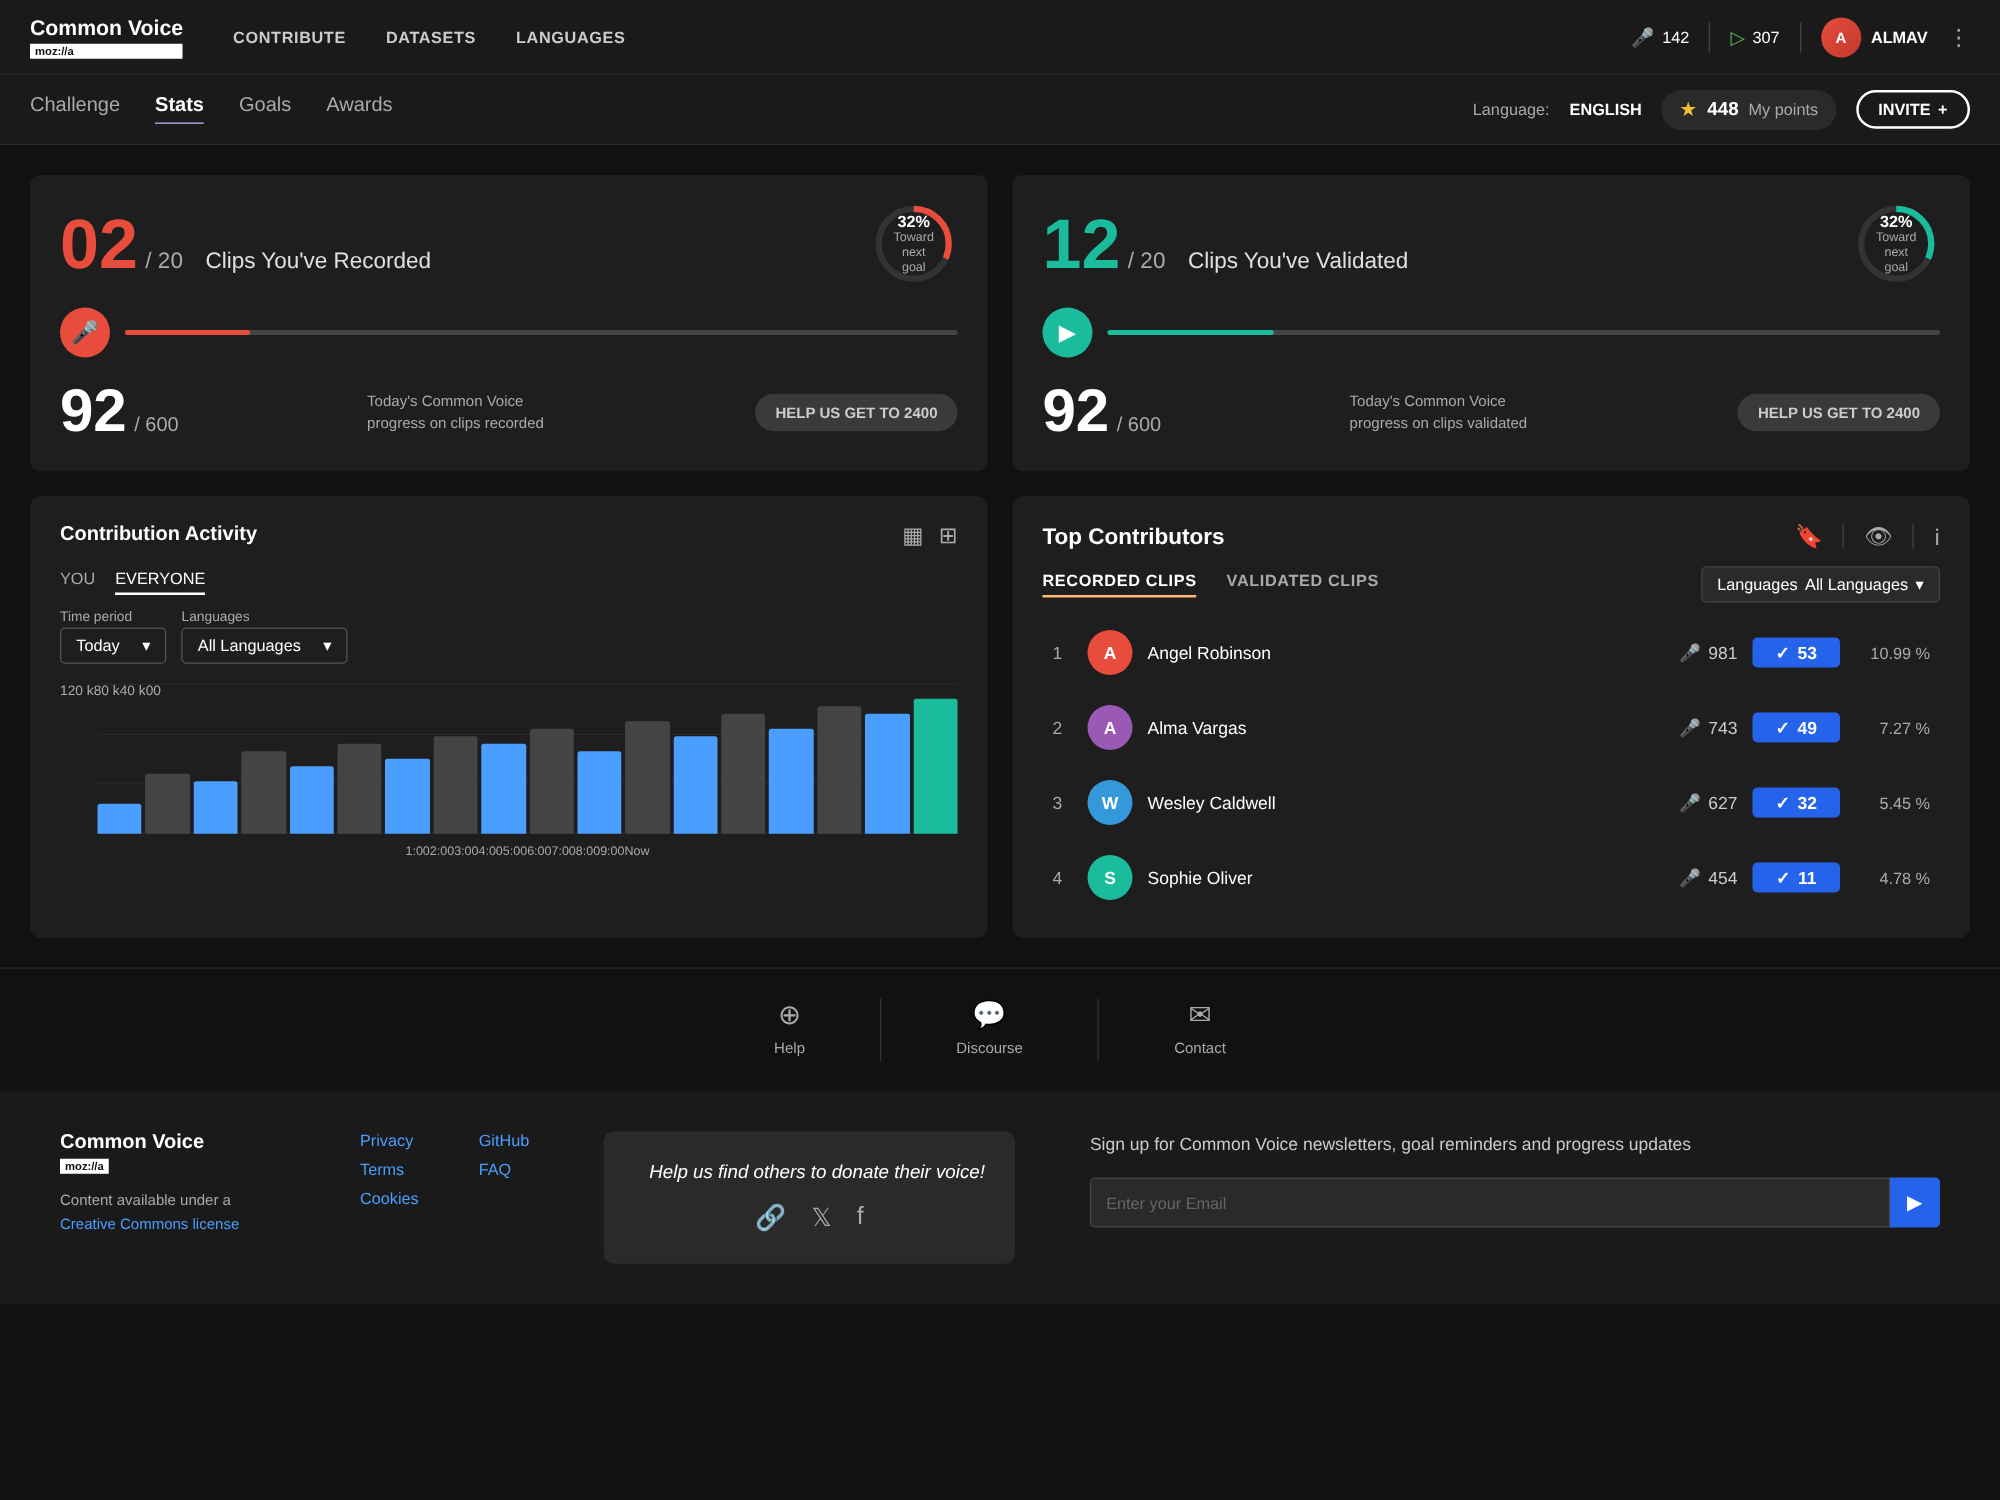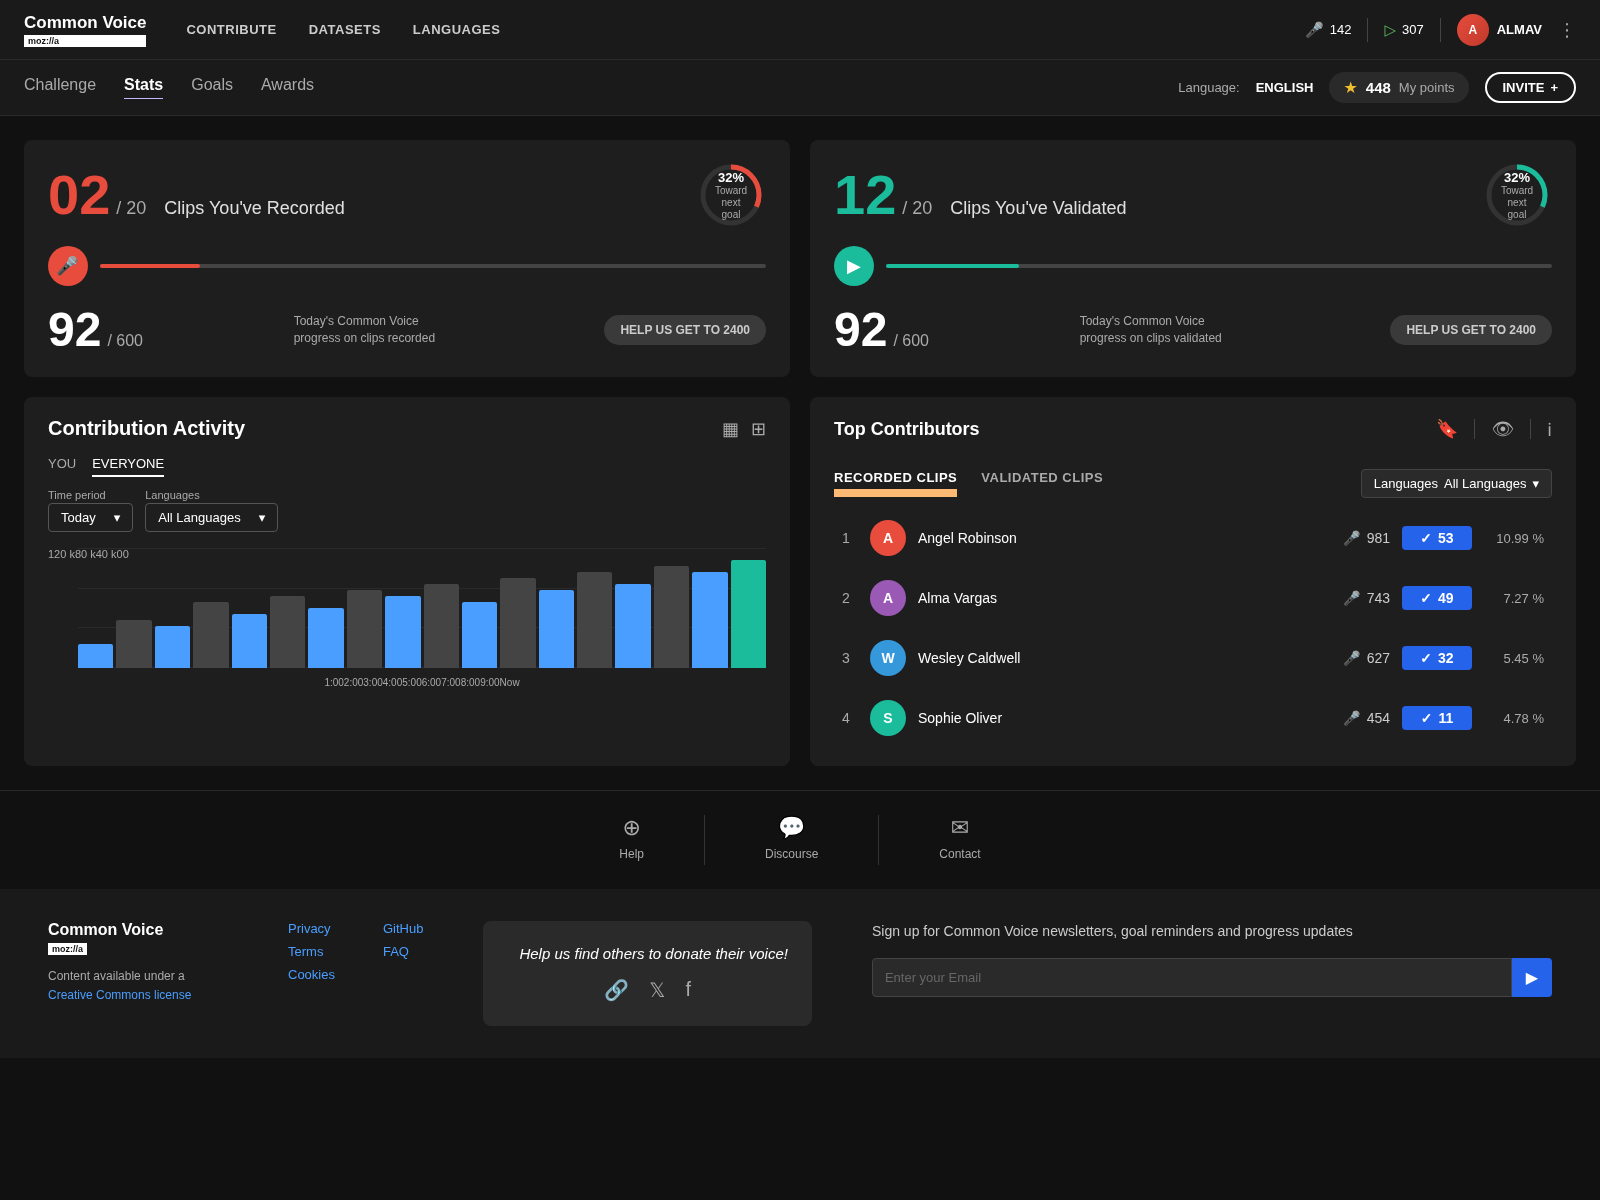--- a/index.html
+++ b/index.html
@@ -91,21 +91,21 @@
     .help-btn { background: #3a3a3a; color: #ccc; border: none; border-radius: 20px; padding: 8px 16px; font-size: 12px; font-weight: 600; cursor: pointer; white-space: nowrap; }
 
     
     .activity-card {
       flex: 1;
       background: #1e1e1e;
       border-radius: 8px;
       padding: 20px 24px;
     }
     .activity-header { display: flex; align-items: center; justify-content: space-between; margin-bottom: 12px; }
-    .activity-title { font-size: 20px; font-weight: 600; }
+    .activity-title { font-size: 16px; font-weight: 600; }
     .activity-icons { display: flex; gap: 12px; color: #aaa; font-size: 18px; }
     .activity-toggle { display: flex; gap: 0; margin-bottom: 12px; }
     .toggle-opt { font-size: 13px; color: #aaa; padding: 4px 0; cursor: pointer; margin-right: 16px; }
     .toggle-opt.active { color: #fff; border-bottom: 2px solid #fff; }
     .activity-filters { display: flex; gap: 12px; margin-bottom: 16px; }
     .filter-select { background: transparent; border: 1px solid #555; color: #fff; padding: 6px 12px; border-radius: 4px; font-size: 13px; display: flex; align-items: center; gap: 18px; cursor: pointer; }
     .filter-label { font-size: 11px; color: #aaa; margin-bottom: 2px; }
     .filter-group { display: flex; flex-direction: column; }
     .chart-area { position: relative; height: 140px; margin-top: 8px; }
     .chart-y-labels { position: absolute; left: 0; top: 0; bottom: 20px; display: flex; justify-content: space-between; font-size: 11px; color: #aaa; }
@@ -116,27 +116,27 @@
     .chart-bar.green { background: #1abc9c; }
     .chart-x-labels { position: absolute; left: 30px; right: 0; bottom: 0; display: flex; justify-content: center; font-size: 10px; color: #aaa; }
 
     
     .contributors-card {
       flex: 1;
       background: #1e1e1e;
       border-radius: 8px;
       padding: 20px 24px;
     }
-    .contrib-header { display: flex; align-items: center; justify-content: space-between; margin-bottom: 28px; }
+    .contrib-header { display: flex; align-items: center; justify-content: space-between; margin-bottom: 12px; }
     .contrib-title { font-size: 18px; font-weight: 600; }
     .contrib-icons { display: flex; gap: 16px; color: #aaa; font-size: 18px; align-items: center; }
     .contrib-icon-sep { width: 1px; height: 20px; background: #444; }
     .contrib-tabs { display: flex; gap: 24px; margin-bottom: 12px; align-items: center; justify-content: space-between; }
     .contrib-tab { font-size: 13px; color: #aaa; cursor: pointer; padding-bottom: 4px; font-weight: 600; letter-spacing: 0.5px; }
-    .contrib-tab.active { color: #fff; border-bottom: 8px solid #fdba74; }
+    .contrib-tab.active { color: #fff; border-bottom: 2px solid #fdba74; }
     .contrib-lang-select { background: #2a2a2a; border: 1px solid #444; color: #fff; padding: 6px 12px; border-radius: 4px; font-size: 13px; display: flex; align-items: center; gap: 6px; cursor: pointer; }
     .contrib-list { display: flex; flex-direction: column; gap: 4px; }
     .contrib-row { display: flex; align-items: center; gap: 12px; padding: 10px 8px; border-radius: 4px; }
     .contrib-rank { font-size: 14px; color: #aaa; width: 16px; }
     .contrib-avatar { width: 36px; height: 36px; border-radius: 50%; display: flex; align-items: center; justify-content: center; font-size: 14px; font-weight: 700; }
     .contrib-name { flex: 1; font-size: 14px; }
     .contrib-clips { display: flex; align-items: center; gap: 6px; font-size: 14px; color: #ccc; }
     .contrib-mic { color: #aaa; font-size: 14px; }
     .contrib-validated { background: #2563eb; color: #fff; border-radius: 4px; padding: 4px 12px; font-size: 14px; font-weight: 700; display: flex; align-items: center; gap: 6px; min-width: 70px; justify-content: center; }
     .contrib-pct { font-size: 13px; color: #aaa; width: 60px; text-align: right; }

